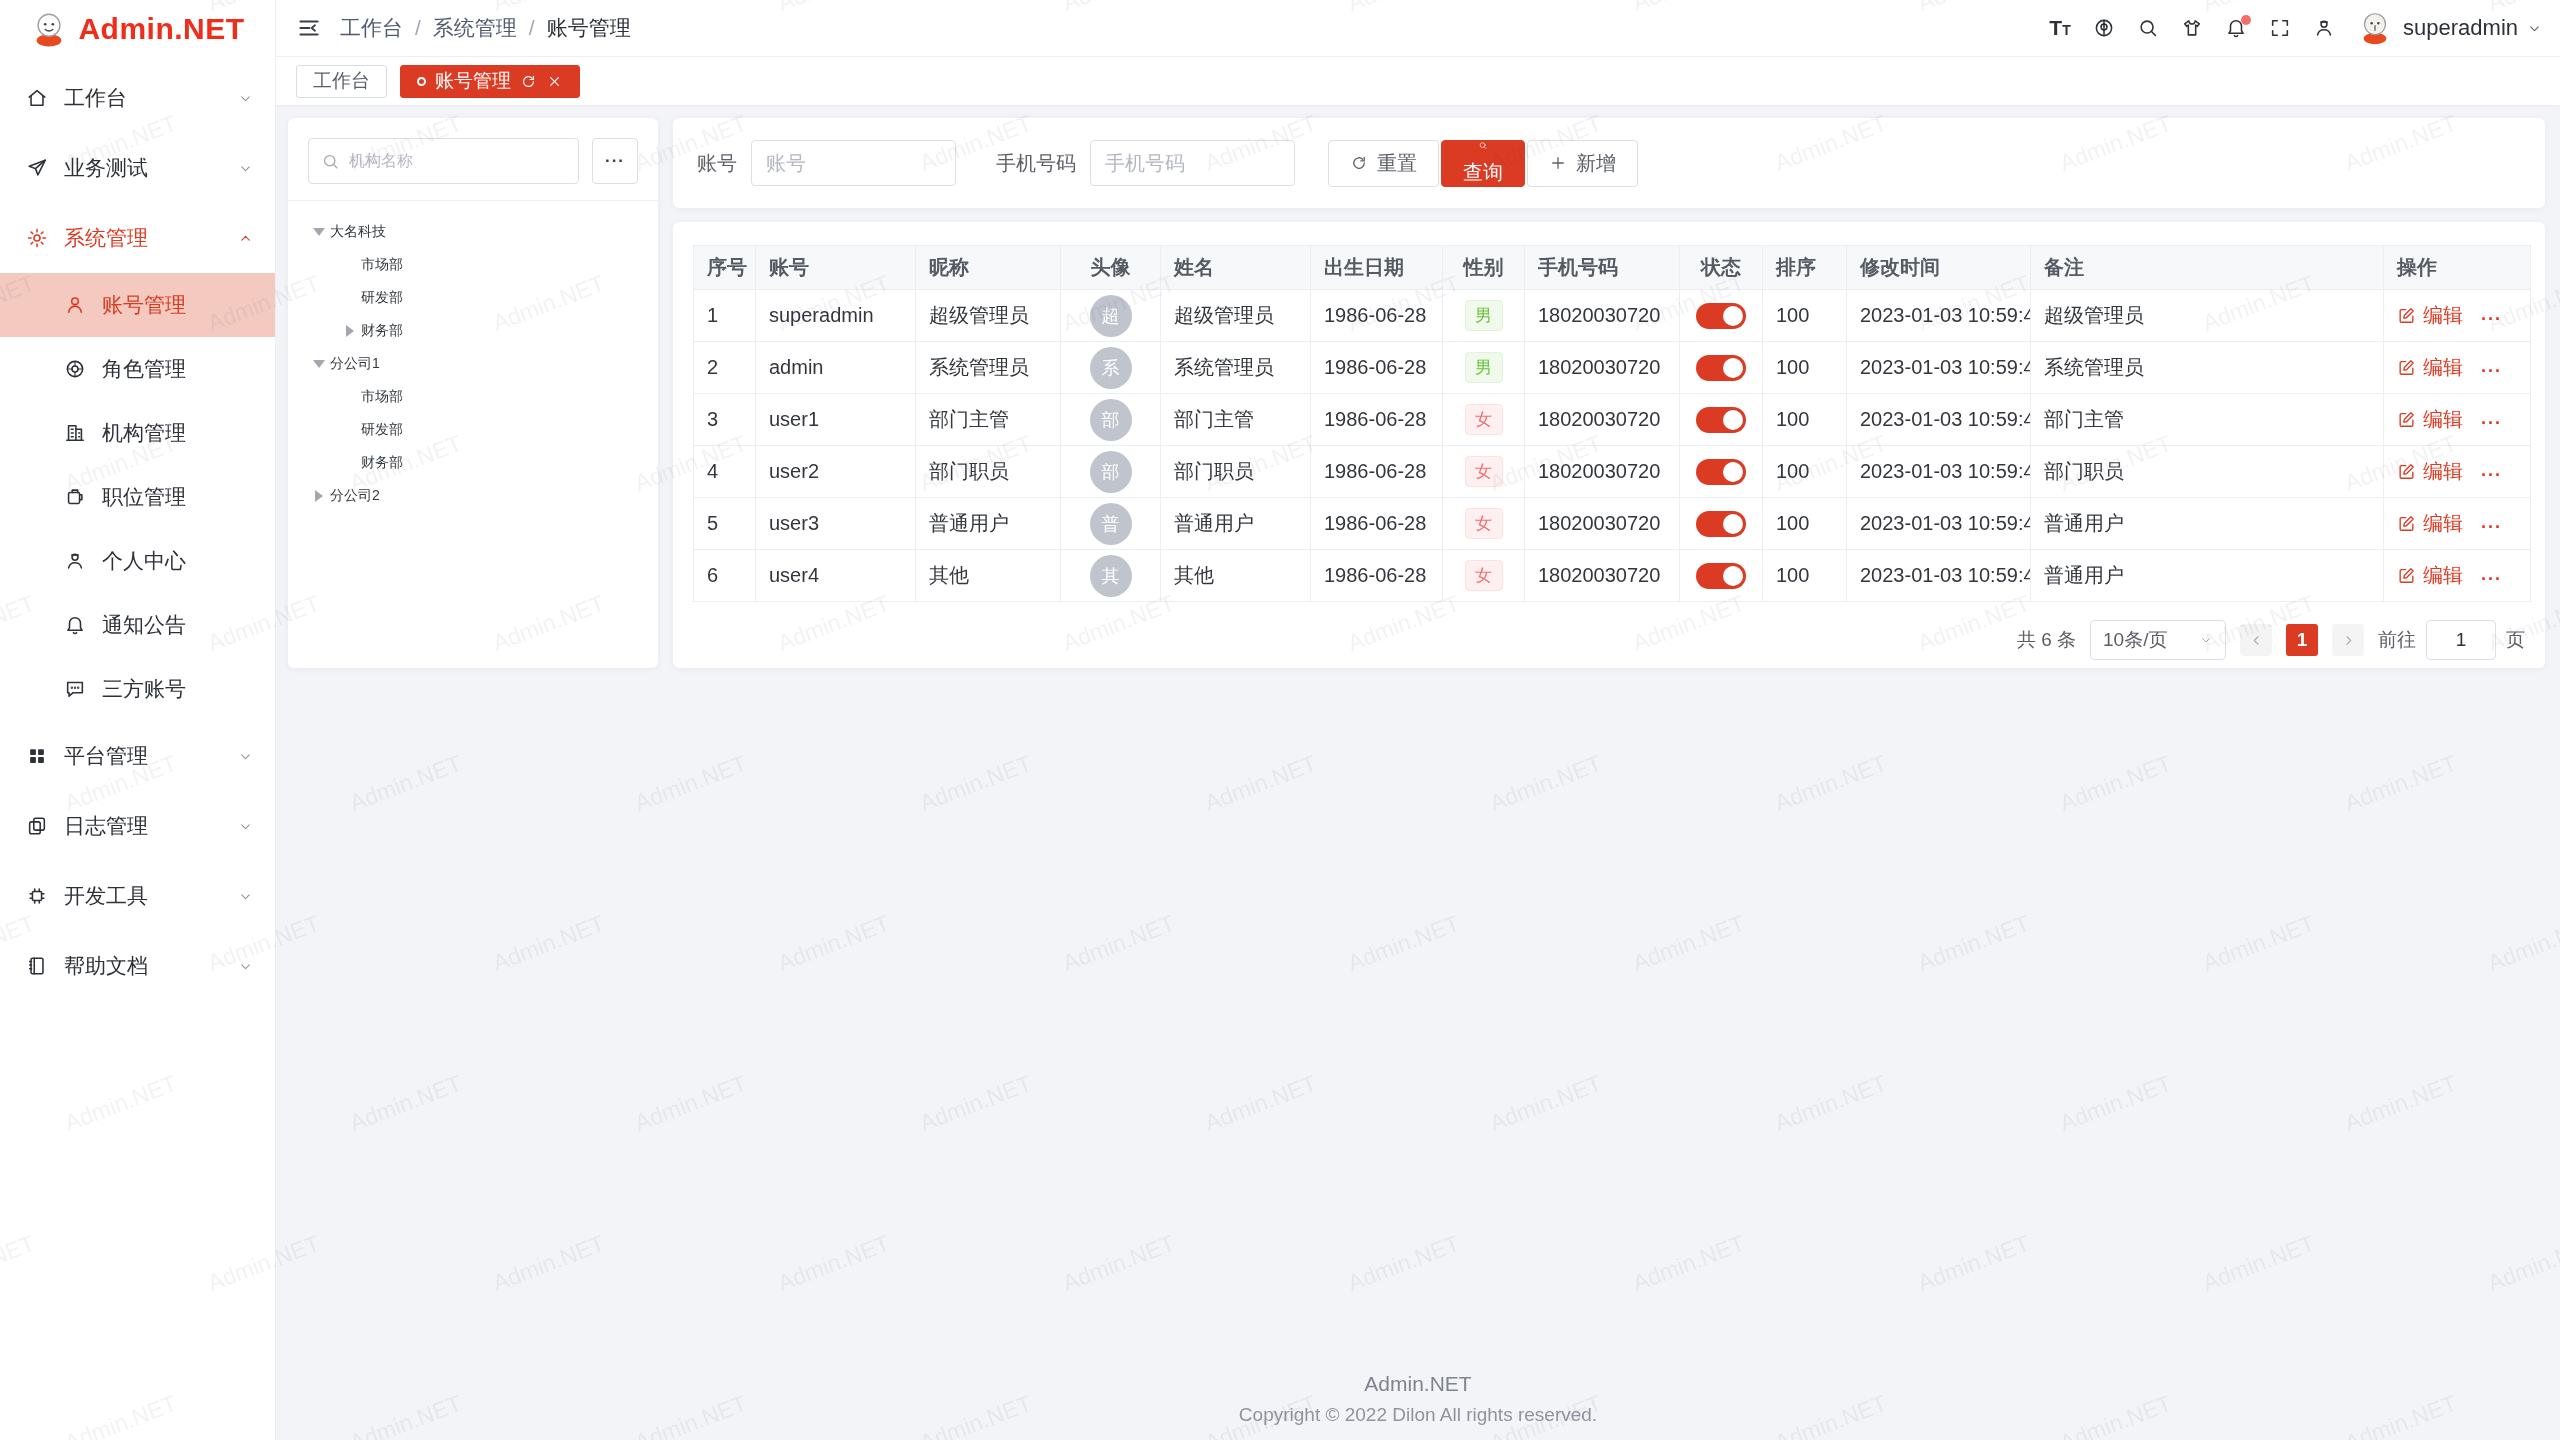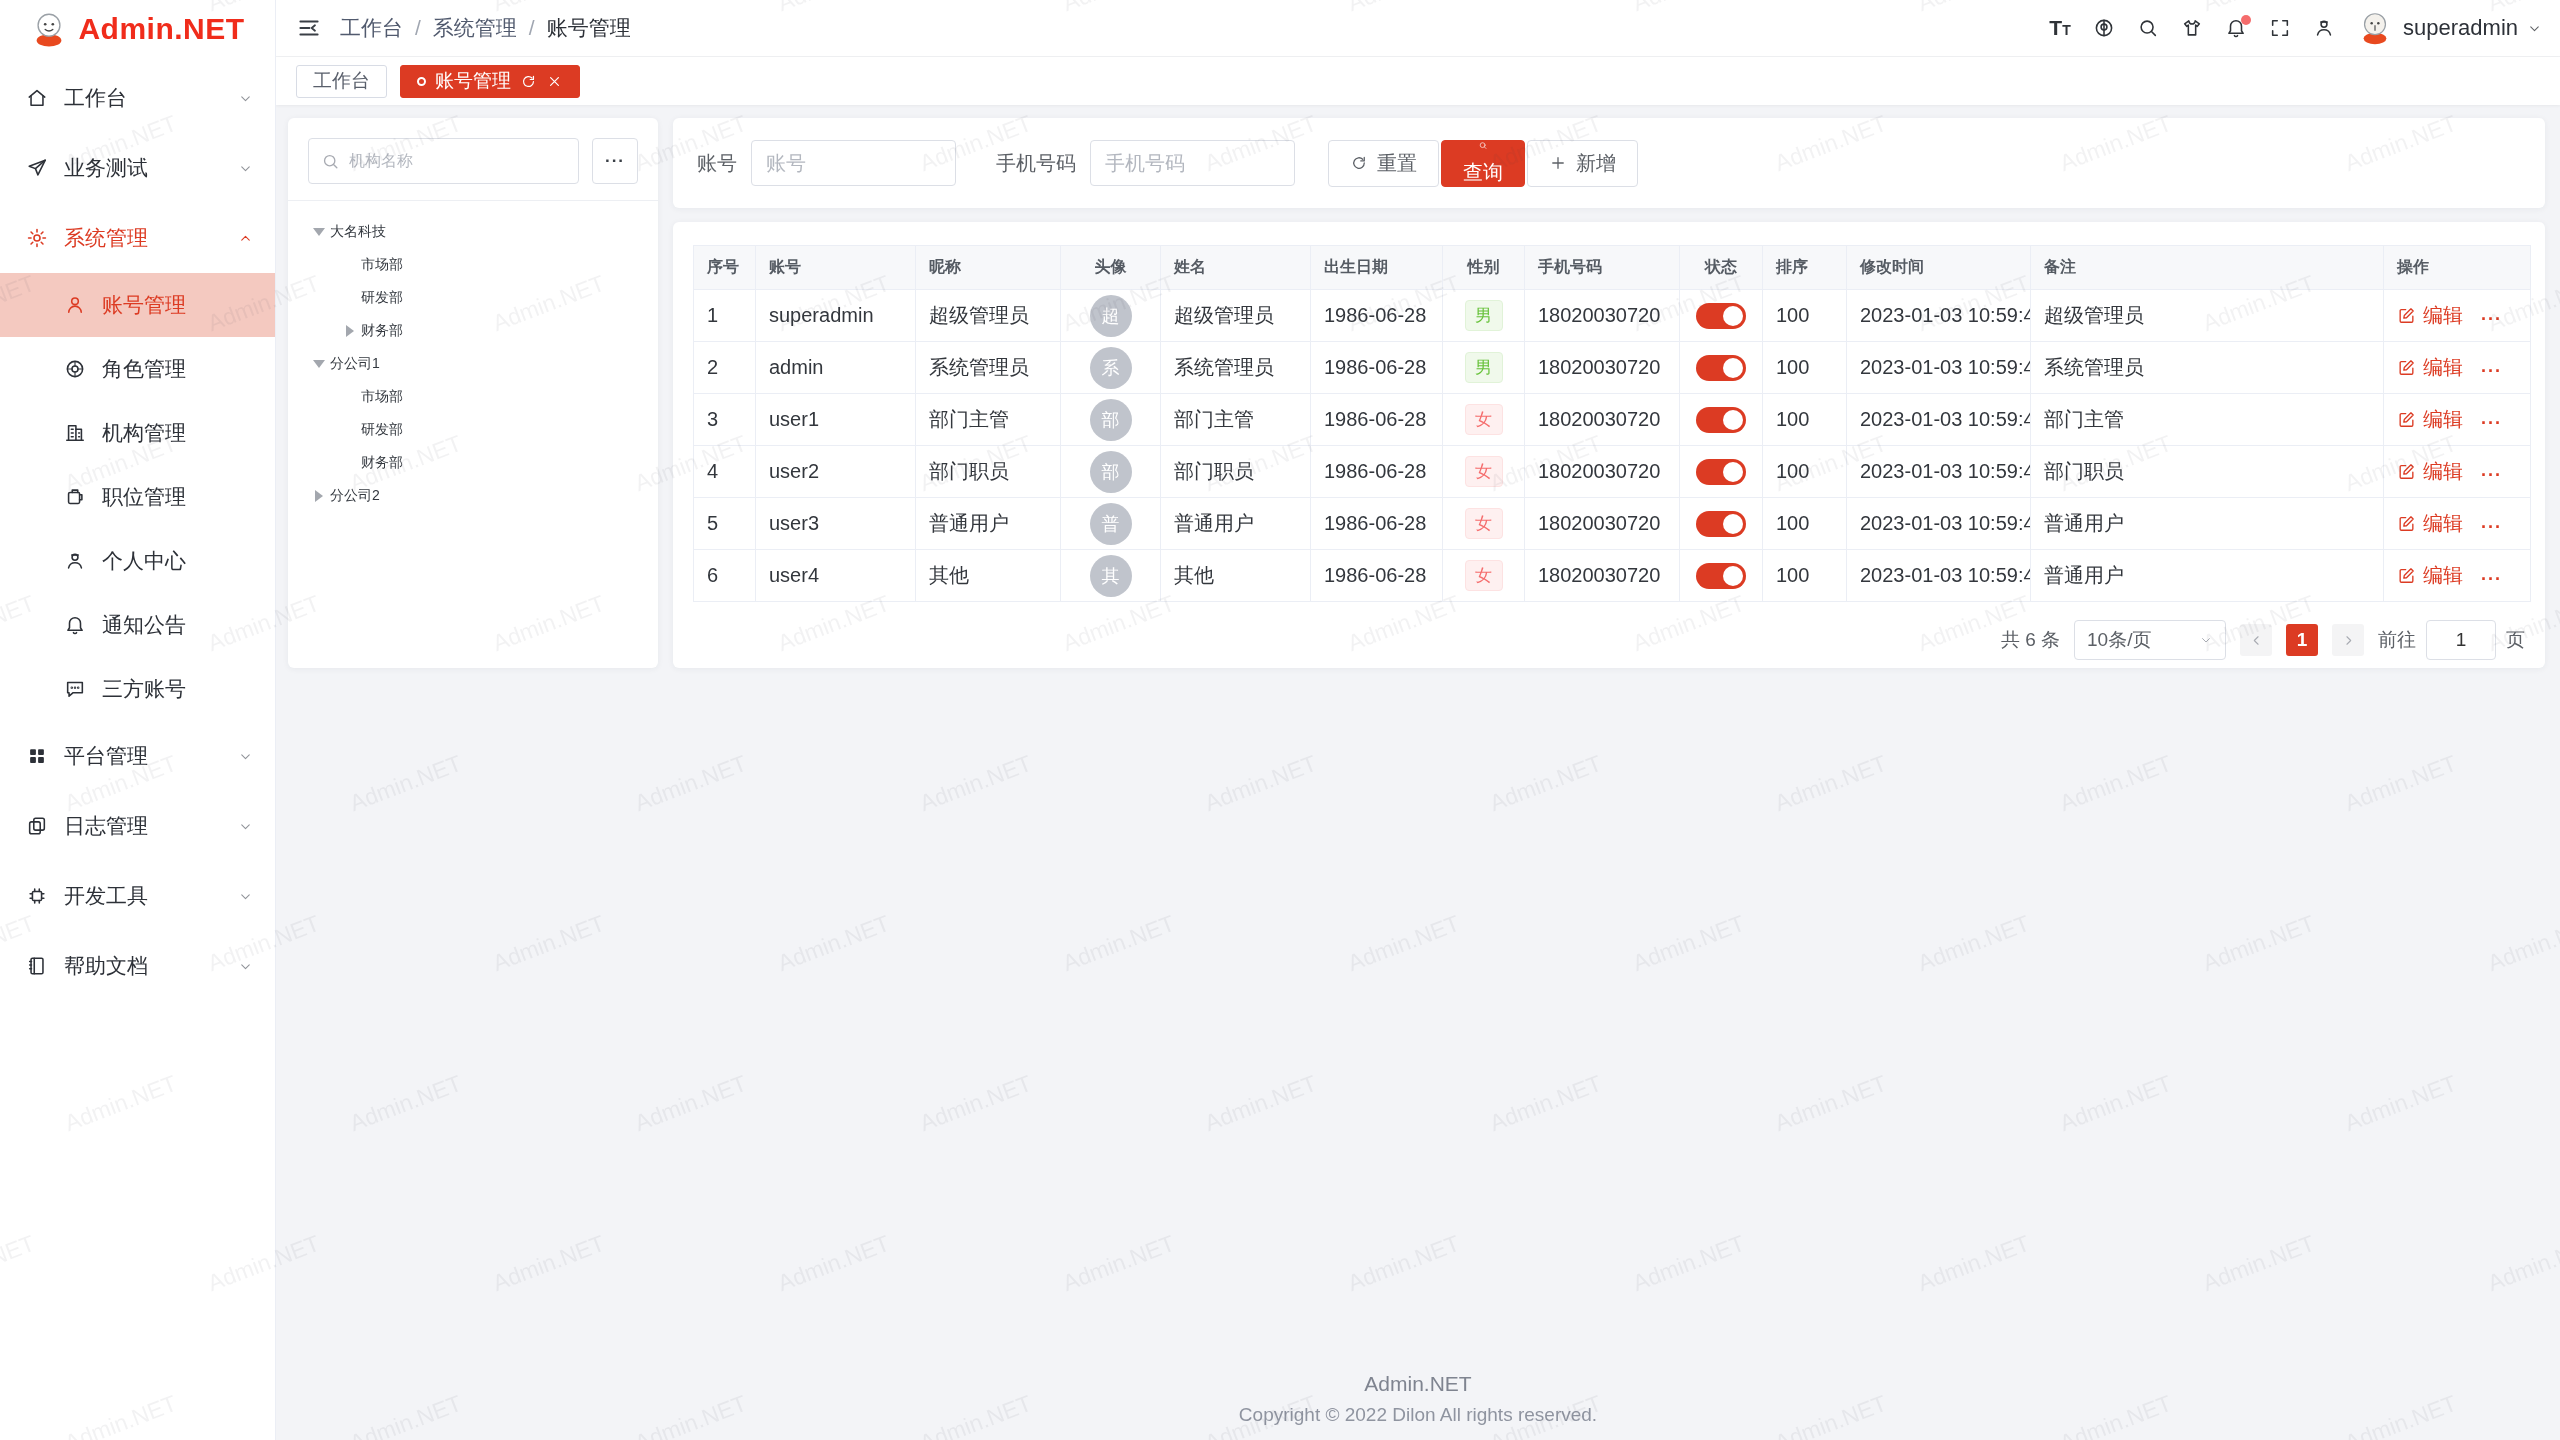--- a/index.html
+++ b/index.html
@@ -77,36 +77,36 @@
   .f-label { font-size:20px; color:#5c6066; margin-right:14px; white-space:nowrap; }
   .f-input { width:205px; height:46px; border:1px solid #dcdfe6; border-radius:4px; padding:0 14px; font-size:20px; color:#333; outline:none; }
   .f-input::placeholder { color:#b3b7bf; }
   .btn-row { display:flex; align-items:center; gap:2px; margin-left:33px; }
   .btn { height:47px; padding:0 21px; border:1px solid #dcdfe6; border-radius:4px; background:#fff; color:#5c6066; font-size:20px; display:inline-flex; align-items:center; gap:9px; cursor:pointer; }
   .btn .icon { width:18px; height:18px; }
   .btn.primary { background:var(--accent); border-color:var(--accent); color:#fff;flex-direction:column; }
 
   .table-card { height:446px; padding:23px 20px 0 20px; }
   table { width:100%; border-collapse:collapse; table-layout:fixed; }
-  th { height:44px; background:#f7f8fa; font-size:16px; font-weight:600; color:#555b63; text-align:left; padding:0 13px; border:1px solid #ebeef5; white-space:nowrap; }
+  th { height:44px; background:#f7f8fa; font-size:20px; font-weight:600; color:#555b63; text-align:left; padding:0 13px; border:1px solid #ebeef5; white-space:nowrap; }
   td { height:52px; font-size:20px; color:#33373d; padding:0 13px; border:1px solid #ebeef5; white-space:nowrap; overflow:hidden; }
   th.center, td.center { text-align:center; padding:0 4px; }
   .avatar { width:42px; height:42px; border-radius:50%; background:#c0c4cc; color:#fff; font-size:18px; display:inline-flex; align-items:center; justify-content:center; vertical-align:middle; }
   .badge { display:inline-block; min-width:38px; height:31px; line-height:29px; border-radius:4px; font-size:17px; text-align:center; }
   .badge.male { color:#67c23a; background:#f0f9eb; border:1px solid #e1f3d8; }
   .badge.female { color:#f56c6c; background:#fef0f0; border:1px solid #fde2e2; }
   .toggle { display:inline-block; width:50px; height:26px; border-radius:13px; background:var(--accent); position:relative; vertical-align:middle; cursor:pointer; }
   .toggle::after { content:''; position:absolute; top:3px; right:3px; width:20px; height:20px; border-radius:50%; background:#fff; }
   td.action-cell { color:var(--accent); }
   .edit-link { display:inline-flex; align-items:center; gap:7px; cursor:pointer; }
   .edit-link .icon { width:19px; height:19px; }
   .more-dots { margin-left:18px; font-weight:700; letter-spacing:1px; cursor:pointer; font-size:18px; }
 
   .pagination { display:flex; justify-content:flex-end; align-items:center; gap:14px; margin-top:18px; font-size:19px; color:#5c6066; }
-  .pg-select { width:152px; height:40px; border:1px solid #dcdfe6; border-radius:4px; display:flex; align-items:center; justify-content:space-between; padding:0 12px; cursor:pointer;gap:7px; }
+  .pg-select { width:136px; height:40px; border:1px solid #dcdfe6; border-radius:4px; display:flex; align-items:center; justify-content:space-between; padding:0 12px; cursor:pointer;gap:7px; }
   .pg-select .chev { width:14px; height:14px; color:#a8abb2; }
   .pg-btn { width:32px; height:32px; background:#f4f4f5; border-radius:3px; display:flex; align-items:center; justify-content:center; color:#a8abb2; cursor:pointer; }
   .pg-btn .icon { width:15px; height:15px; }
   .pg-cur { width:32px; height:32px; background:var(--accent); color:#fff; border-radius:3px; display:flex; align-items:center; justify-content:center; font-weight:600; cursor:pointer; }
   .pg-goto { display:flex; align-items:center; gap:10px; }
   .pg-input { width:70px; height:40px; border:1px solid #dcdfe6; border-radius:4px; text-align:center; font-size:19px; color:#333; outline:none; }
 
   .footer { position:absolute; left:0; right:0; bottom:10px; text-align:center; }
   .footer-title { font-size:21px; color:#7f8490; line-height:32px; }
   .footer-copy { font-size:19px; color:#8f94a0; line-height:30px; }

